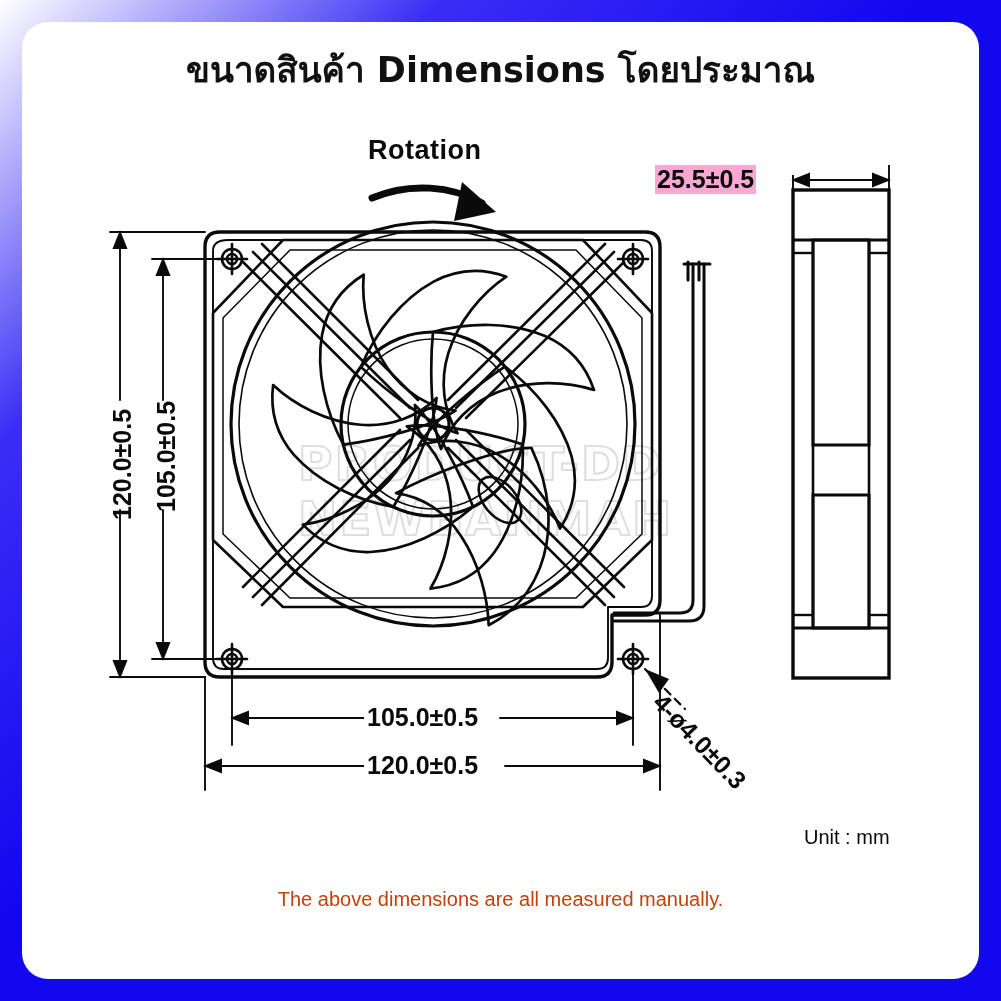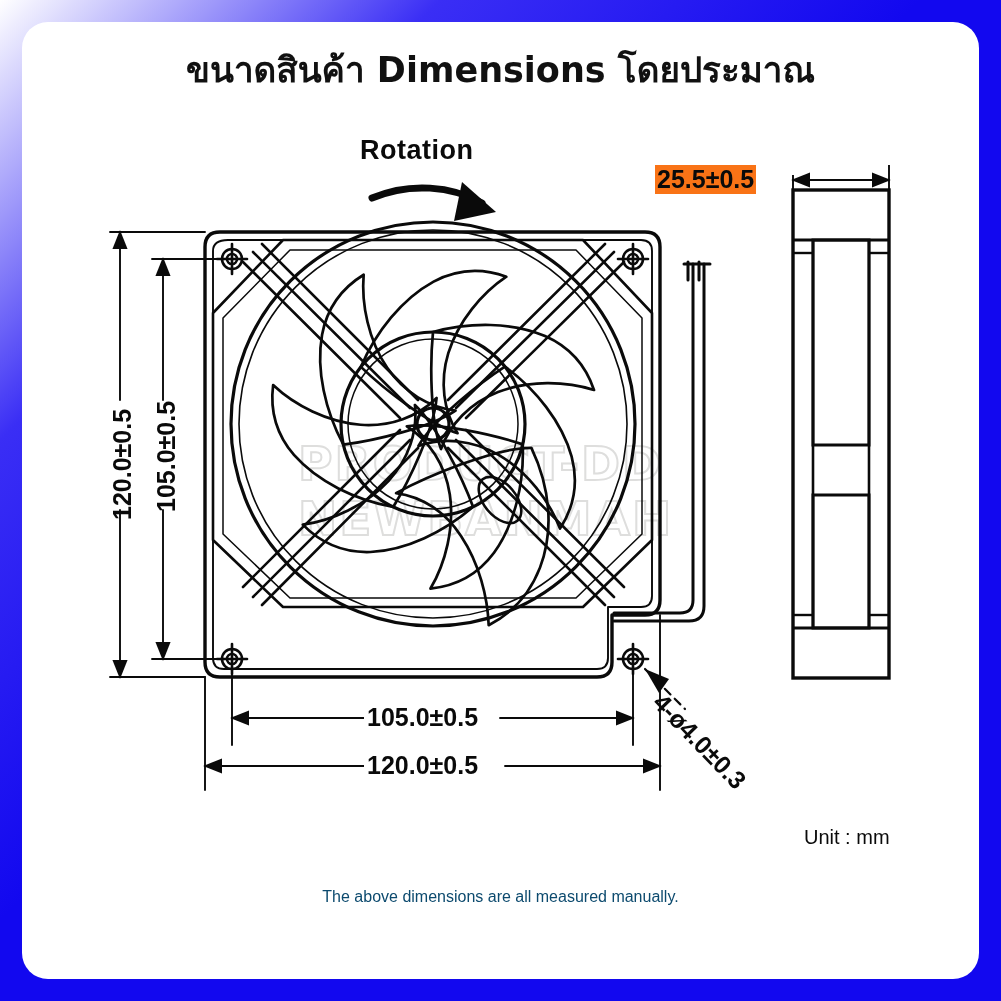--- a/index.html
+++ b/index.html
@@ -68,21 +68,21 @@
   
   .lbl {
     position: absolute;
     font-family: "Liberation Sans", sans-serif;
     color: #0a0a0a;
     white-space: nowrap;
     font-weight: bold;
   }
 
   .lbl-rotation {
-    left: 360px;
+    left: 368px;
     top: 135px;
     font-size: 27px;
     font-weight: bold;
     letter-spacing: 0.5px;
   }
 
   .lbl-vert {
     font-size: 25px;
     font-weight: bold;
     transform-origin: left top;
@@ -98,21 +98,21 @@
     padding: 0 3px;
   }
   .lbl-h105 { left: 364px; top: 703px; }
   .lbl-h120 { left: 364px; top: 751px; }
 
   .lbl-thick {
     left: 655px;
     top: 165px;
     font-size: 25px;
     font-weight: bold;
-    background: #f97316;
+    background: #f9a8d4;
     padding: 0 2px;
   }
 
   .lbl-hole {
     left: 668px;
     top: 688px;
     font-size: 25px;
     font-weight: bold;
     transform-origin: left top;
     transform: rotate(46deg);
@@ -123,22 +123,22 @@
     top: 826px;
     font-size: 20px;
     font-weight: normal;
   }
 
   .note {
     position: absolute;
     width: 1001px;
     text-align: center;
     font-family: "Liberation Sans", sans-serif;
-    font-size: 16px;
-    color: #0c4a6e;
+    font-size: 20px;
+    color: #c2410c;
     white-space: nowrap;
   }
   .note-1 { left: 0; top: 888px; }
   .note-2 { left: 0; top: 930px; }
 
   
   .watermark {
     position: absolute;
     left: 298px;
     top: 442px;

